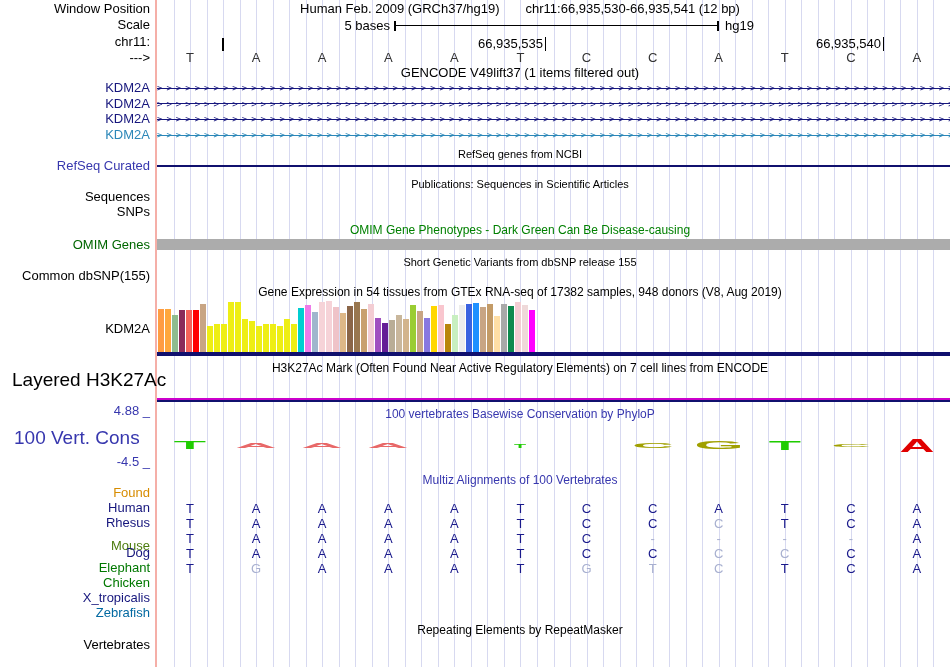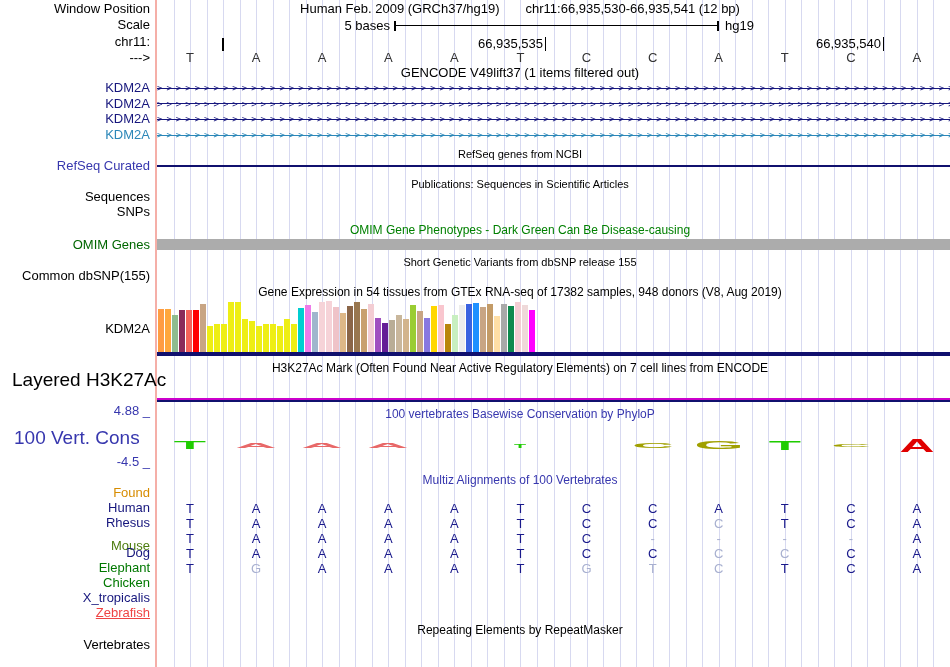--- a/index.html
+++ b/index.html
@@ -294,17 +294,17 @@
     <div class="alnbase" style="left: 454.375px; top: 560.5px; color: rgb(26, 26, 140);">A</div>
     <div class="alnbase" style="left: 520.458px; top: 560.5px; color: rgb(26, 26, 140);">T</div>
     <div class="alnbase" style="left: 586.542px; top: 560.5px; color: rgb(168, 176, 208);">G</div>
     <div class="alnbase" style="left: 652.625px; top: 560.5px; color: rgb(168, 176, 208);">T</div>
     <div class="alnbase" style="left: 718.708px; top: 560.5px; color: rgb(168, 176, 208);">C</div>
     <div class="alnbase" style="left: 784.792px; top: 560.5px; color: rgb(26, 26, 140);">T</div>
     <div class="alnbase" style="left: 850.875px; top: 560.5px; color: rgb(26, 26, 140);">C</div>
     <div class="alnbase" style="left: 916.958px; top: 560.5px; color: rgb(26, 26, 140);">A</div>
     <div class="gutter" style="top: 575.5px; color: rgb(0, 120, 0);">Chicken</div>
     <div class="gutter" style="top: 590.5px; color: rgb(22, 22, 125);">X_tropicalis</div>
-    <div class="gutter" style="top: 605.5px; color: #ef4444; text-decoration: underline;">Zebrafish</div>
+    <div class="gutter" style="top: 605.5px; color: #0369a1;">Zebrafish</div>
   </div>
 
 <div class="title t12" style="top:622.5px;">Repeating Elements by RepeatMasker</div>
 <div class="gutter" style="top:638px;">Vertebrates</div>
 
 </body></html>

